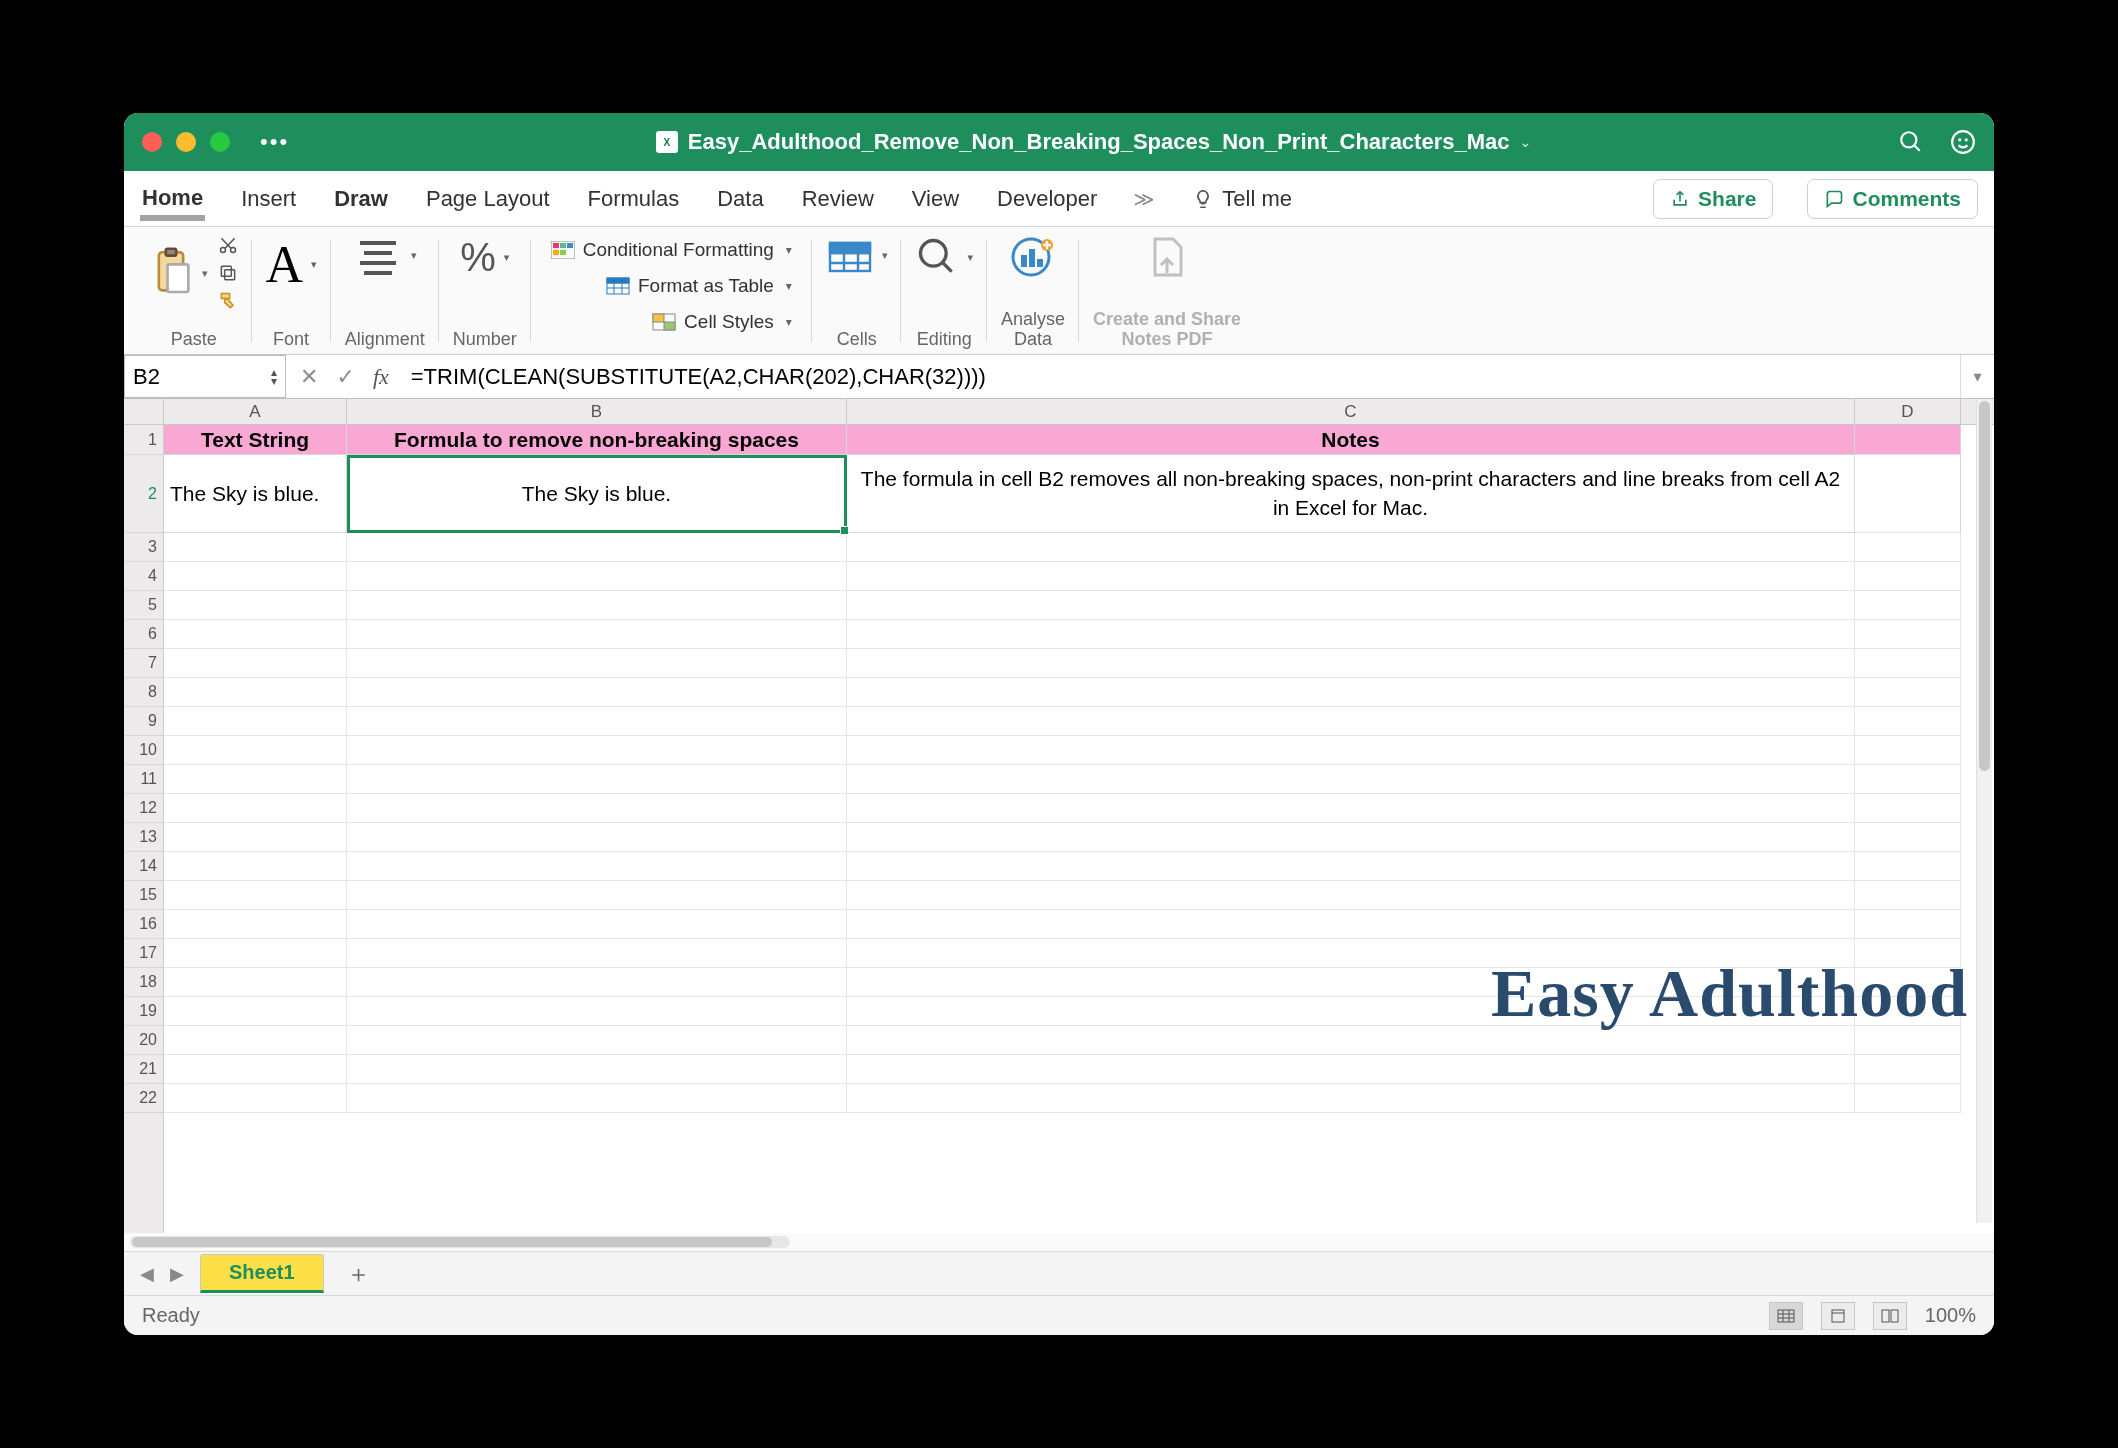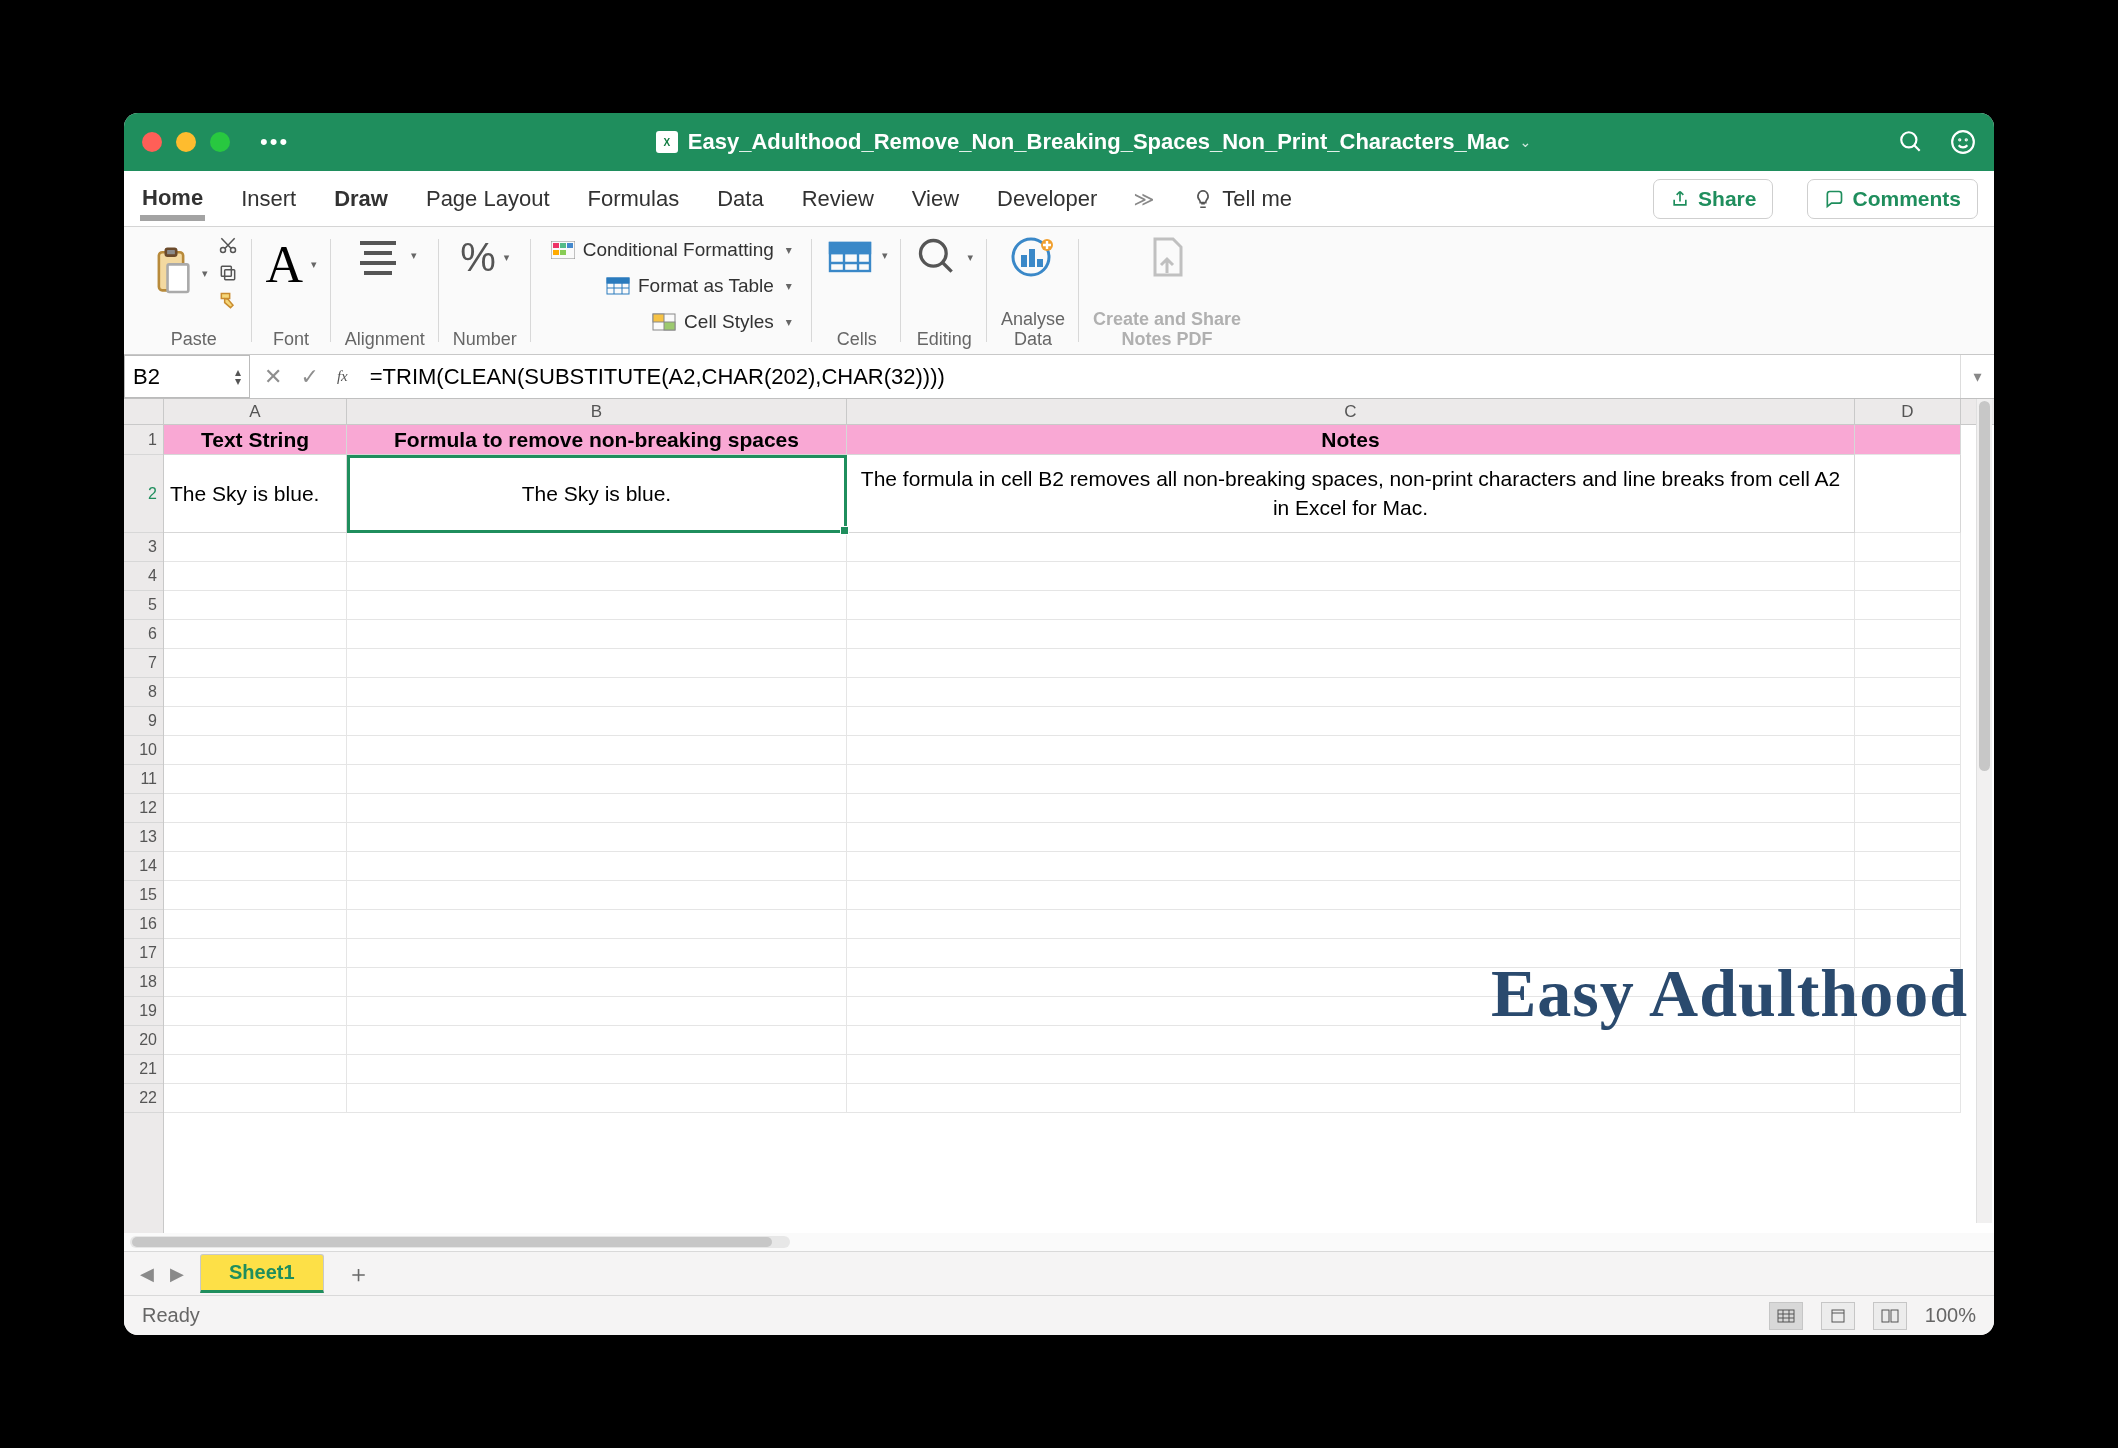--- a/index.html
+++ b/index.html
@@ -37,26 +37,26 @@
   .big-icon { font-size:40px; color:#444;}
   .clipboard-stack{ display:flex; gap:10px; align-items:center;}
   .mini-col{ display:flex; flex-direction:column; gap:8px; font-size:18px; color:#555;}
   .group-btn{ display:flex; align-items:center; gap:6px; font-size:19px; color:#323232; padding:4px 6px; cursor:pointer;}
   .cond-stack{ display:flex; flex-direction:column; gap:6px; align-items:flex-end;}
   .cond-stack .row{display:flex; align-items:center; gap:8px;}
   .cond-icon{width:24px;height:18px; display:inline-flex; align-items:center; justify-content:center;}
   .disabled{ color:#b0b0b0;}
   
   .formula-row{ height:44px; display:flex; align-items:stretch; border-bottom:1px solid #c0c0c0;}
-  .name-box{ width:126px; border:1px solid #bbb; display:flex; align-items:center; justify-content:space-between; padding:0 8px; font-size:22px; background:#fff;}
+  .name-box{ width:162px; border:1px solid #bbb; display:flex; align-items:center; justify-content:space-between; padding:0 8px; font-size:22px; background:#fff;}
   .stepper{ display:flex; flex-direction:column; line-height:9px; font-size:12px; color:#555;}
   .fx-controls{ display:flex; align-items:center; gap:18px; padding:0 14px; color:#8e8e8e;}
   .fx-controls .x{font-size:22px;}
   .fx-controls .chk{font-size:22px;}
-  .fx-label{ font-style:italic; font-family: "Times New Roman", serif; font-size:15px; color:#555; }
+  .fx-label{ font-style:italic; font-family: "Times New Roman", serif; font-size:22px; color:#555; }
   .formula-input{ flex:1; border:none; font-size:22px; padding:0 8px; outline:none; background:#fff;}
   .formula-expand{ width:34px; display:flex; align-items:center; justify-content:center; color:#888; border-left:1px solid #ddd;}
   
   .grid-area{ flex:1; display:flex; overflow:hidden; background:#fff; position:relative;}
   .row-hdrs{ width:40px; background:#eceaea; border-right:1px solid #c9c9c9; display:flex; flex-direction:column;}
   .corner{ height:26px; background:#eceaea; border-bottom:1px solid #c9c9c9;}
   .row-h{ height:29px; border-bottom:1px solid #d7d7d7; font-size:16px; color:#555; display:flex; align-items:center; justify-content:flex-end; padding-right:6px;}
   .row-h.r1{height:30px;}
   .row-h.r2{height:78px; color:#1f8e5d;}
   .cols-area{ flex:1; display:flex; flex-direction:column; position:relative;}

